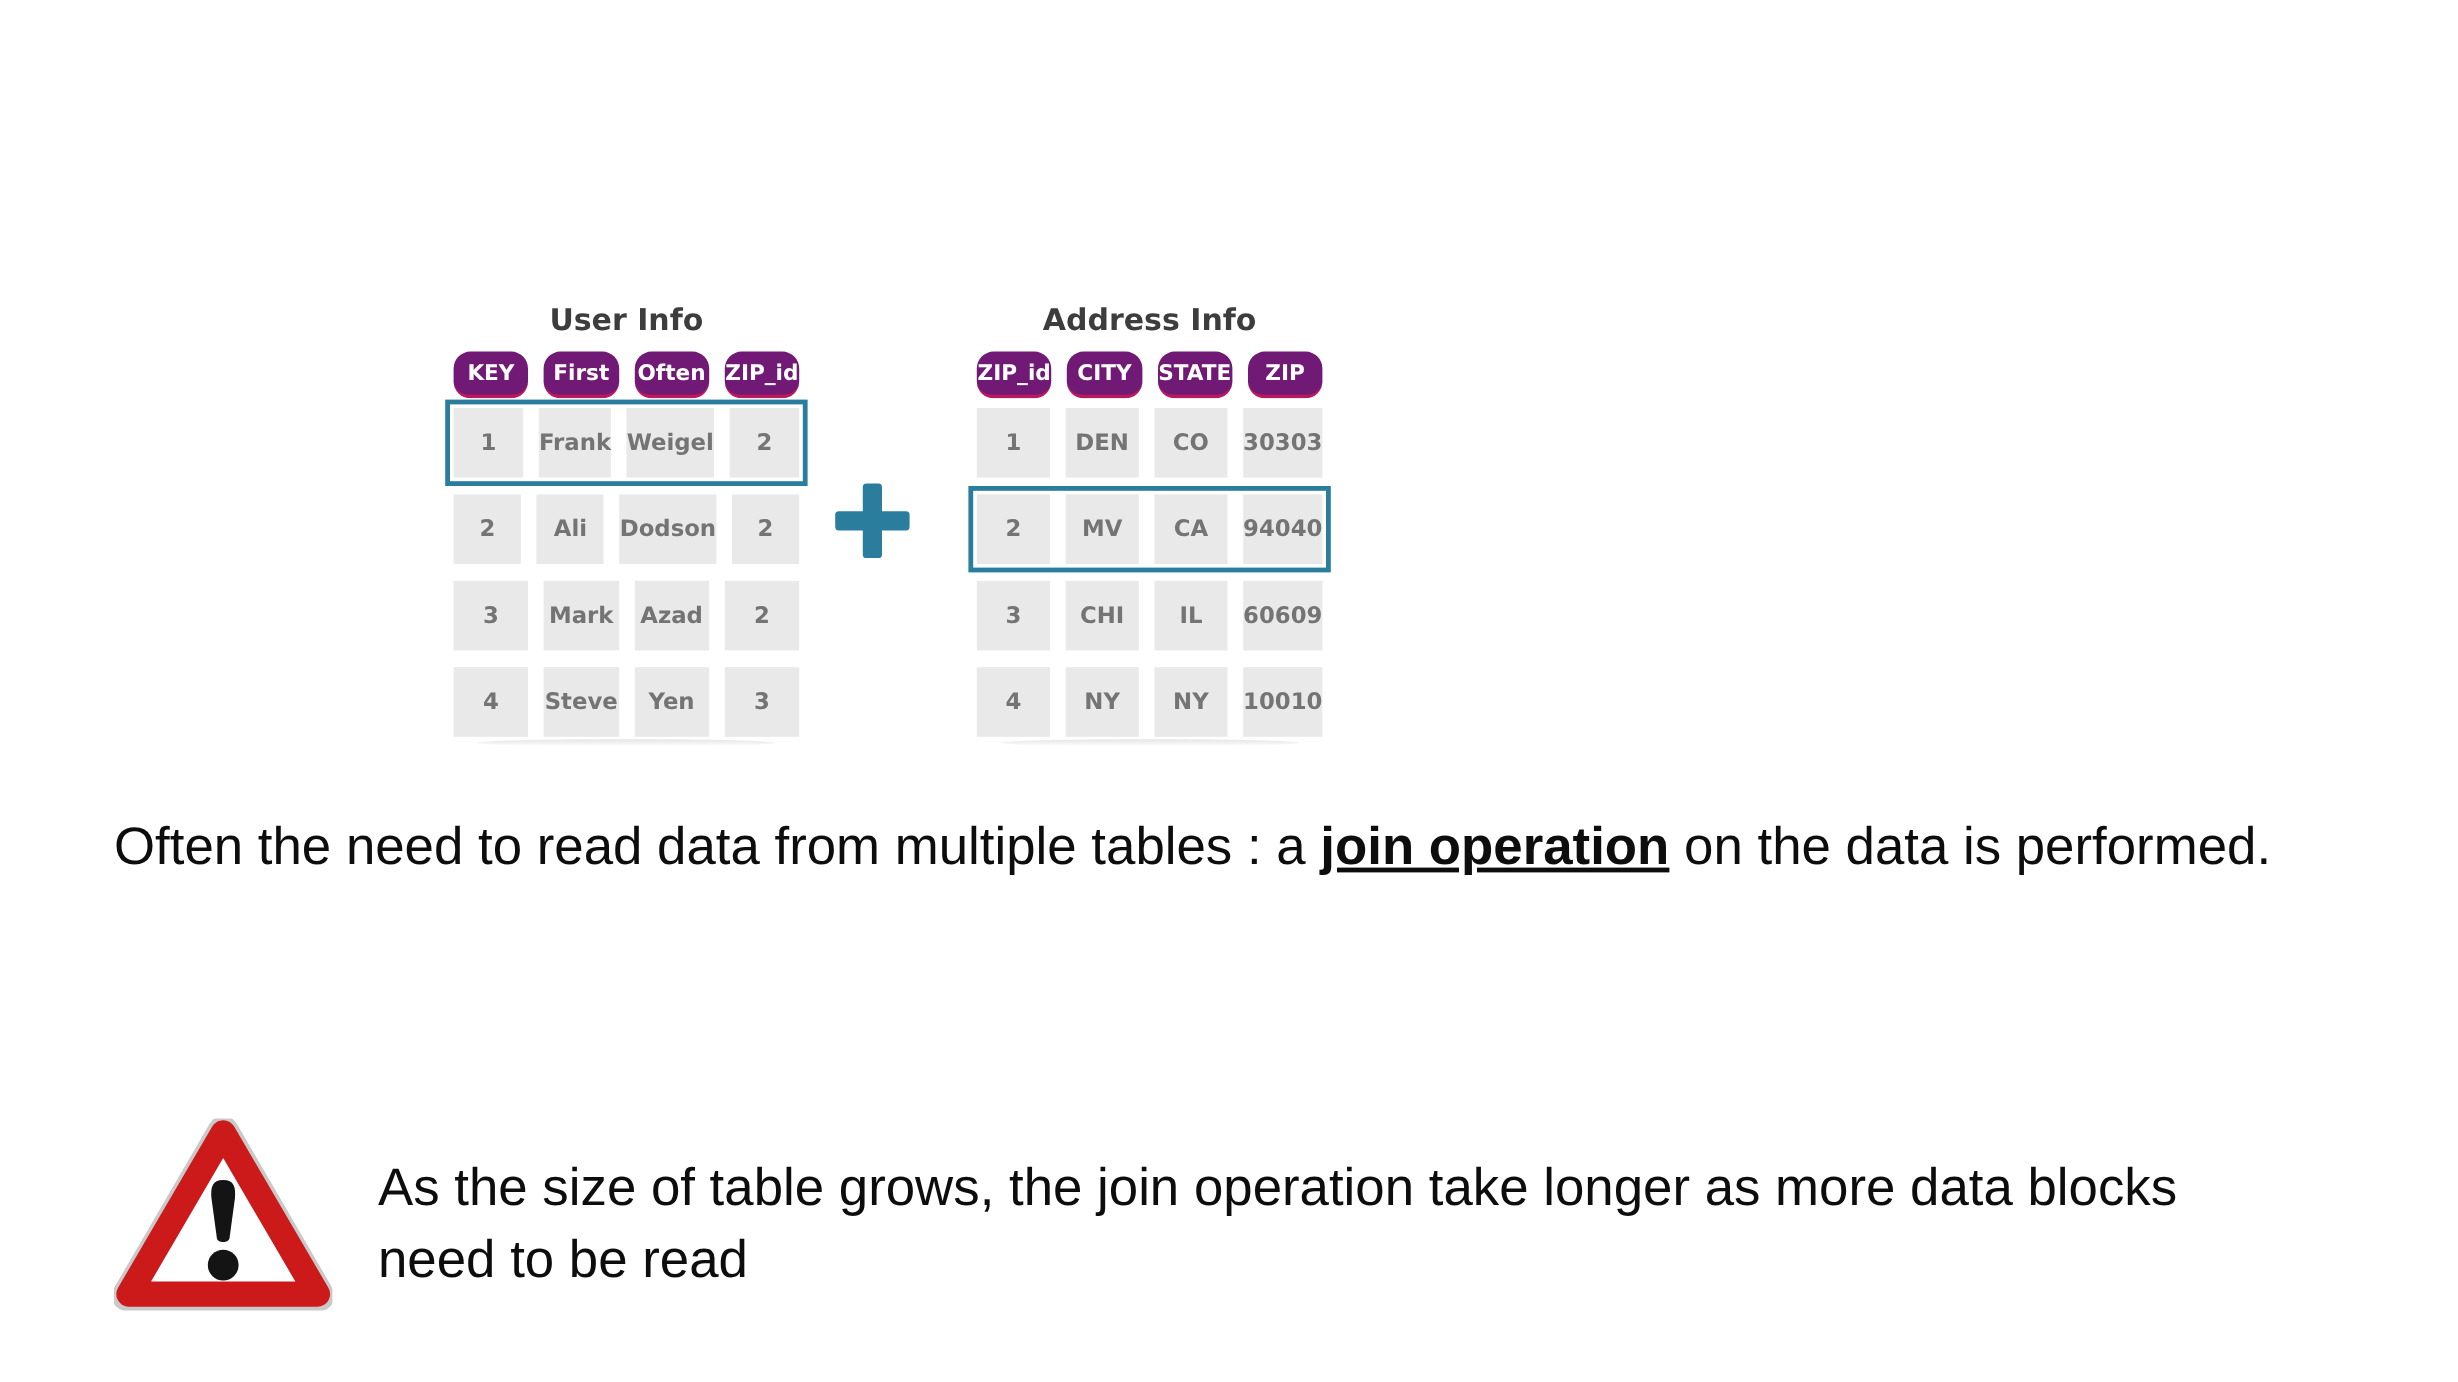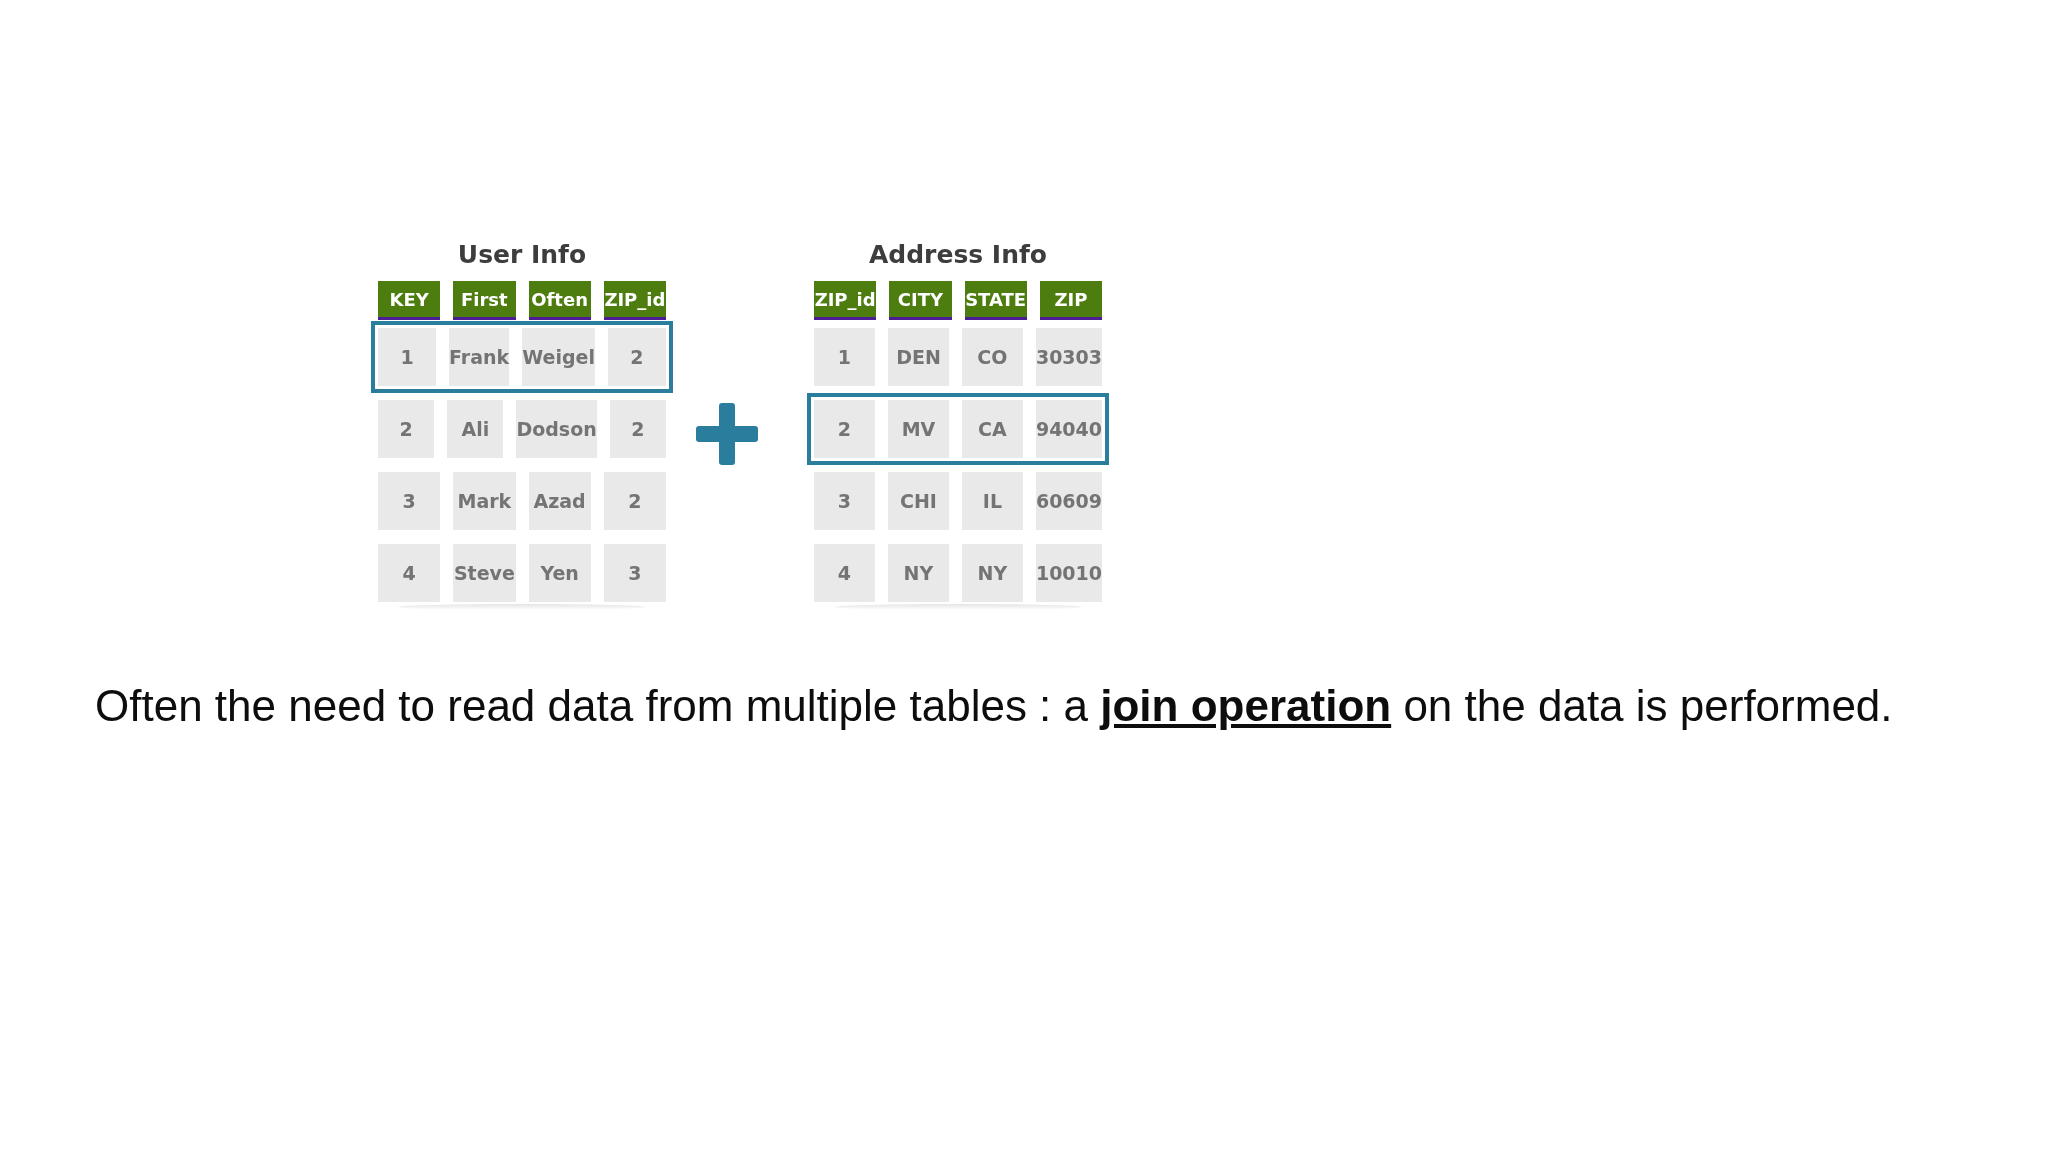--- a/index.html
+++ b/index.html
@@ -5,30 +5,30 @@
   * { margin:0; padding:0; box-sizing:border-box; }
   html,body { width:2048px; height:1152px; background:#ffffff; overflow:hidden; }
   body { font-family:"Liberation Sans", sans-serif; color:#111; }
   .slide { position:relative; width:2048px; height:1152px; background:#ffffff; }
 
   
   .title { position:absolute; left:95px; top:118px; font-size:75px; font-weight:400; color:#0d0d0d; letter-spacing:1px; }
 
   
   .diagram { position:absolute; left:378px; top:240px; width:760px; height:380px; }
-  .jtable { position:absolute; top:0; width:288px; font-family:"DejaVu Sans", sans-serif; }
+  .jtable { position:absolute; top:12px; width:288px; font-family:"DejaVu Sans", sans-serif; }
   .jtable.user { left:0; }
   .jtable.addr { left:412px;margin-left:24px; }
   .tbl-title { text-align:center; font-weight:bold; font-size:25px; color:#3d3d3d; margin-bottom:12px; }
   .trow { display:flex; gap:13px; position:relative; }
   .trow.thead { margin-bottom:8px; }
   .trow:not(.thead) { margin-top:14px; }
   .thead + .trow { margin-top:8px; }
   .tcell { flex:1; display:flex; align-items:center; justify-content:center; }
-  .hcell { background:#4d7c0f; color:#ffffff; font-weight:bold; font-size:18px; height:39px; border-bottom:3px solid #4c1d95; }
+  .hcell { background:#701a75; color:#ffffff; font-weight:bold; font-size:18px; height:39px; border-bottom:3px solid #be185d;border-radius:14px; }
   .dcell { background:#e9e9e9; color:#747474; font-weight:600; font-size:19px; height:58px; }
   .trow.hl::after { content:""; position:absolute; inset:-7px; border:4px solid #2b7d9e; pointer-events:none; }
   .jtable::after { content:""; display:block; height:6px; margin:2px 20px 0 20px;
                    background:linear-gradient(#d9d9d9, rgba(255,255,255,0)); border-radius:50%; opacity:.7; }
 
   
   .plus { position:absolute; left:318px; top:163px; width:62px; height:62px; }
   .plus::before { content:""; position:absolute; left:0; top:23px; width:62px; height:16px; background:#2b7d9e; border-radius:3px; }
   .plus::after  { content:""; position:absolute; left:23px; top:0; width:16px; height:62px; background:#2b7d9e; border-radius:3px; }
 
@@ -122,14 +122,23 @@
           </div>
         </div>
     </div>
 
   </div>
 
   <div class="bodytext">
     <span>Often the need to read data from multiple tables : a </span><strong class="ul">join operation</strong><span> on the data is performed.</span><br>
   </div>
 
+  <div class="warning">
+    <svg class="warn-icon" viewBox="0 0 120 106">
+      <path d="M60 7 L113 98 L7 98 Z" fill="none" stroke="#c9c9c9" stroke-width="17" stroke-linejoin="round"></path>
+      <path d="M60 8 L112 97 L8 97 Z" fill="#ffffff" stroke="#cc1a1a" stroke-width="14" stroke-linejoin="round"></path>
+      <path d="M60 34 C66 34 67 38 66.5 44 L63.5 66 C63.2 69 56.8 69 56.5 66 L53.5 44 C53 38 54 34 60 34 Z" fill="#141414"></path>
+      <circle cx="60" cy="81" r="8.5" fill="#141414"></circle>
+    </svg>
+    <div class="warn-text">As the size of table grows, the join operation take longer as more data blocks need to be read</div>
+  </div>
 
 </div>
 
 </body></html>

